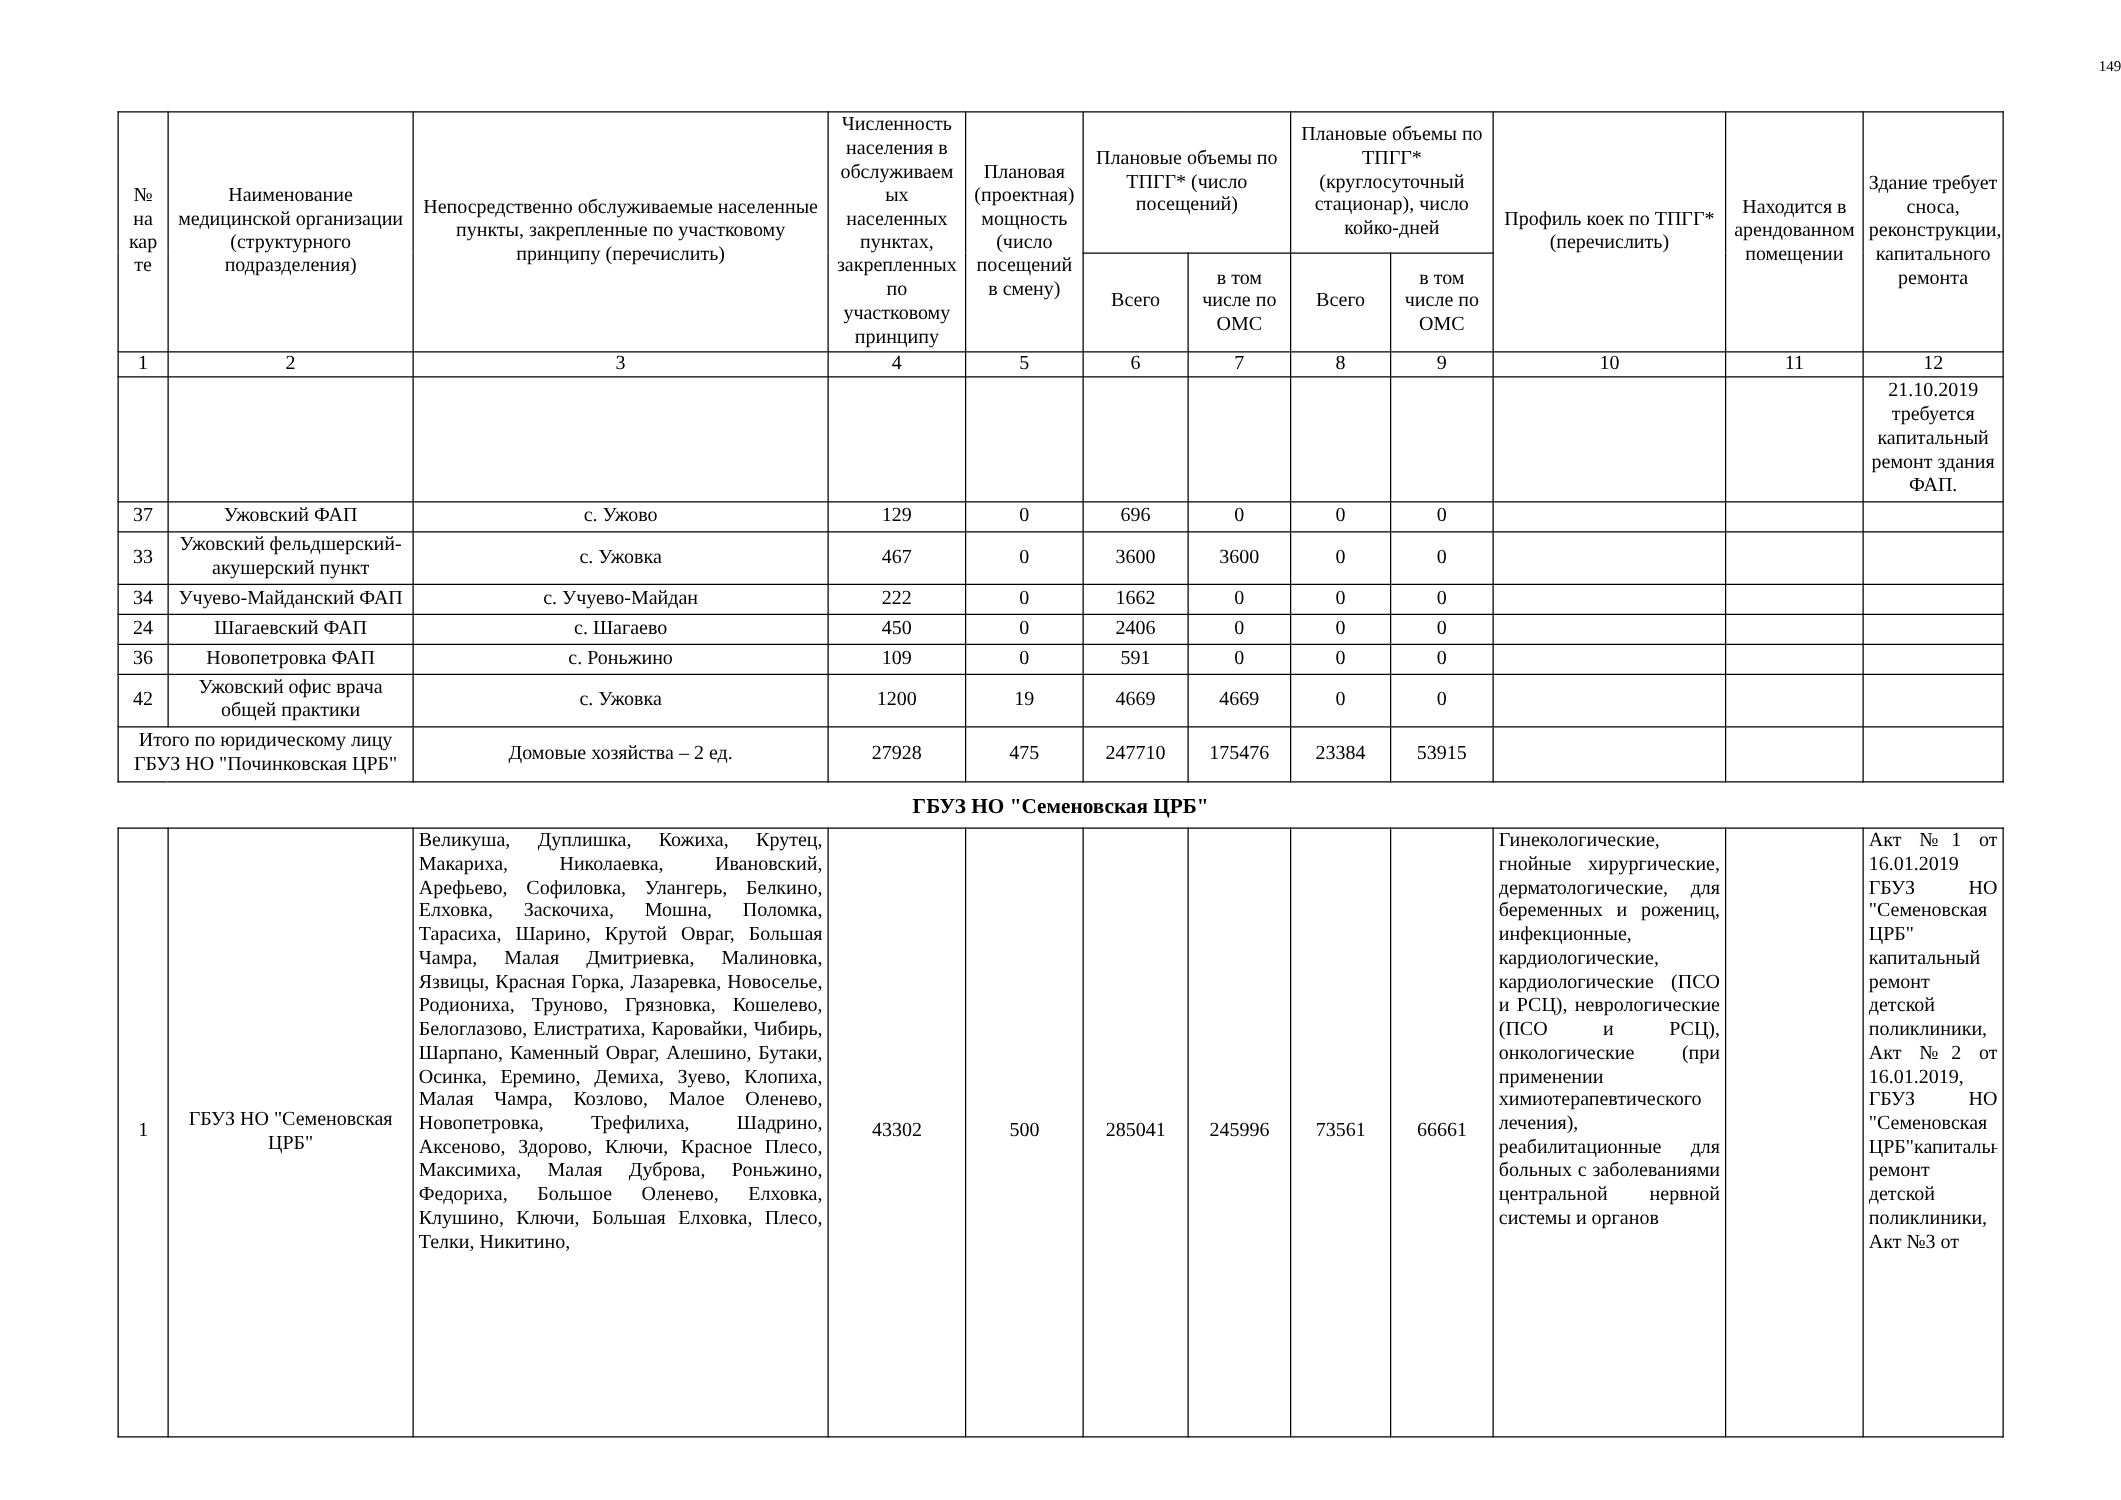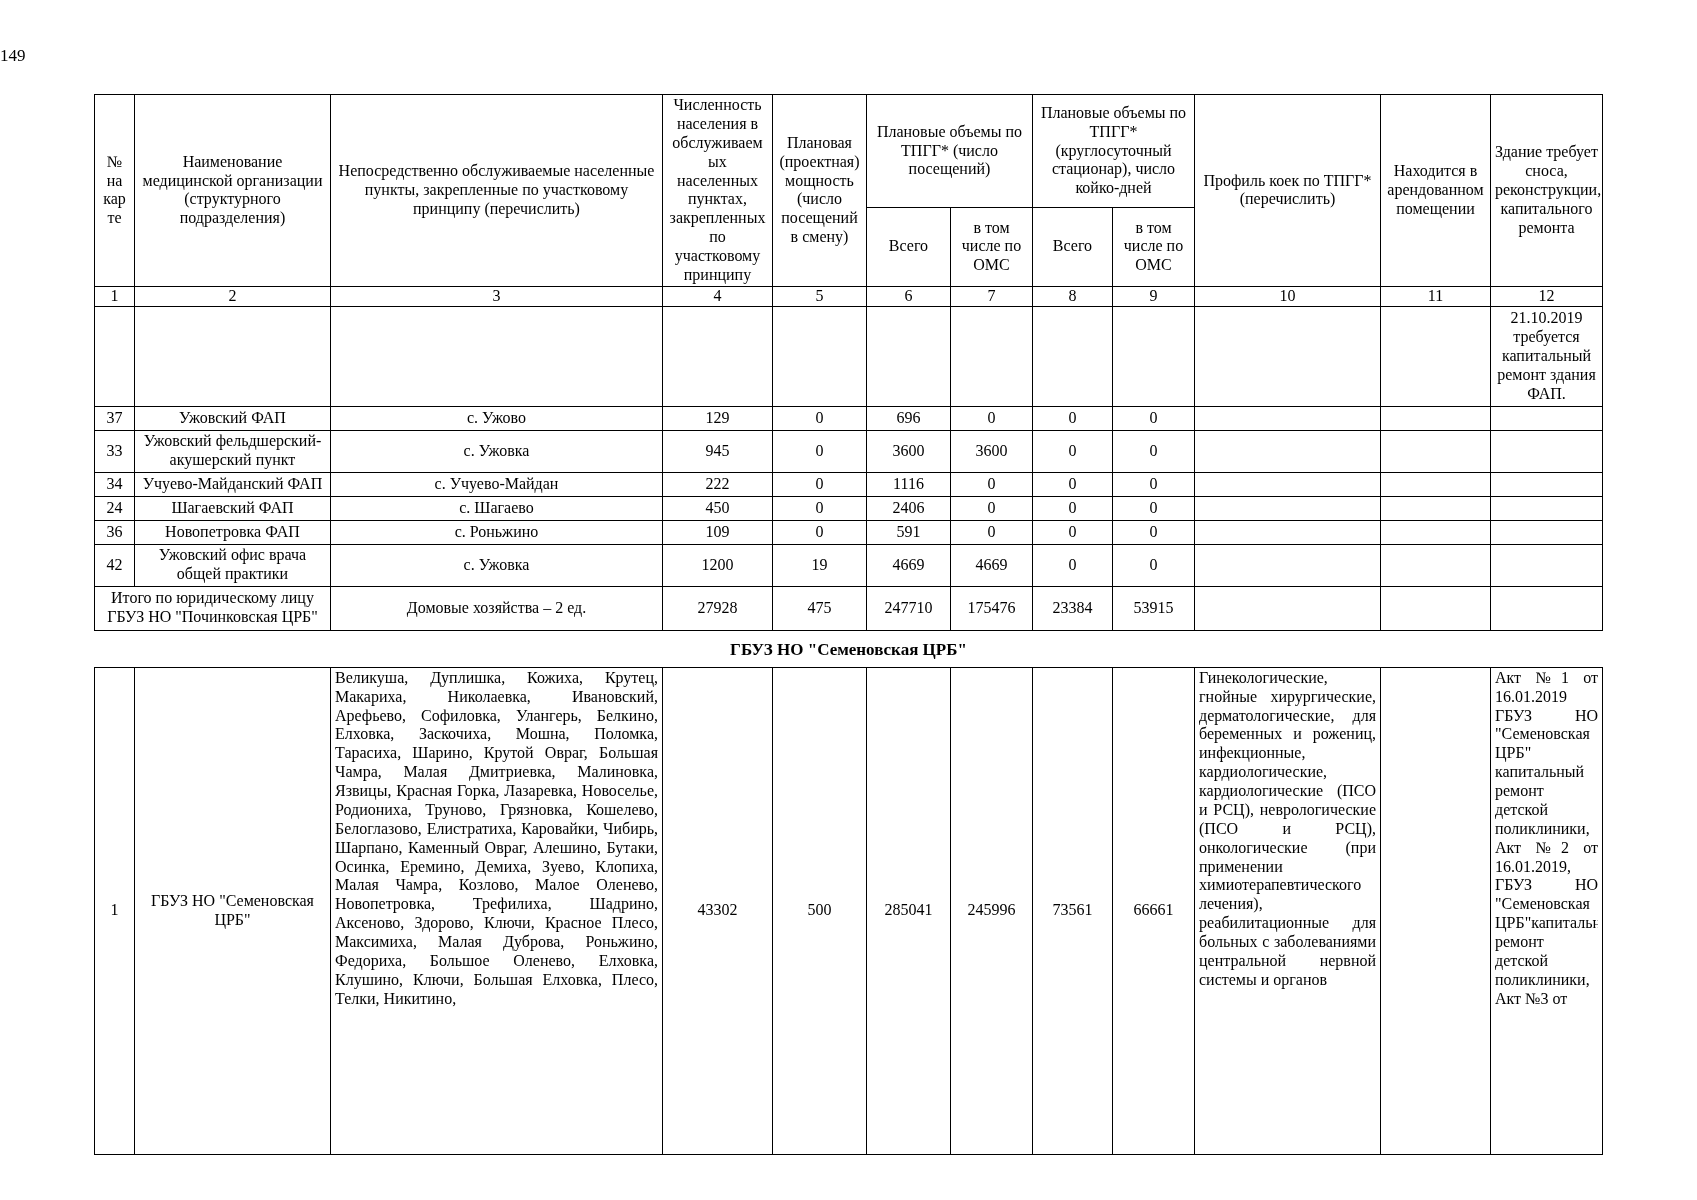--- a/index.html
+++ b/index.html
@@ -2,21 +2,21 @@
 <html><head>
 <meta charset="utf-8">
 <style>
   * { box-sizing: border-box; margin: 0; padding: 0; }
   html, body { background: #ffffff; }
   .page {
     width: 1697px; height: 1200px; margin: 0 auto; background: #fff;
     overflow: hidden; font-family: "Liberation Serif", "DejaVu Serif", serif;
     color: #000;
   }
-  .page-number { padding-top: 46px; text-align: left; font-size: 17px; }
+  .page-number { padding-top: 46px; text-align: right; font-size: 12px; }
   table.doc {
     border-collapse: collapse; table-layout: fixed; width: 1508px;
     margin: 28px auto 0;
   }
   table.doc th, table.doc td {
     border: 1px solid #000; font-size: 16px; font-weight: normal;
     line-height: 1.18; padding: 1px 4px; vertical-align: middle;
     text-align: center; overflow: hidden;
   }
   .l { text-align: left; }
@@ -121,37 +121,37 @@
         <td>0</td>
         <td>0</td>
         <td></td>
         <td></td>
         <td></td>
       </tr>
       <tr class="r-2line">
         <td>33</td>
         <td>Ужовский фельдшерский-акушерский пункт</td>
         <td>с. Ужовка</td>
-        <td>945</td>
+        <td>467</td>
         <td>0</td>
         <td>3600</td>
         <td>3600</td>
         <td>0</td>
         <td>0</td>
         <td></td>
         <td></td>
         <td></td>
       </tr>
       <tr>
         <td>34</td>
         <td>Учуево-Майданский ФАП</td>
         <td>с. Учуево-Майдан</td>
         <td>222</td>
         <td>0</td>
-        <td>1116</td>
+        <td>1662</td>
         <td>0</td>
         <td>0</td>
         <td>0</td>
         <td></td>
         <td></td>
         <td></td>
       </tr>
       <tr>
         <td>24</td>
         <td>Шагаевский ФАП</td>

